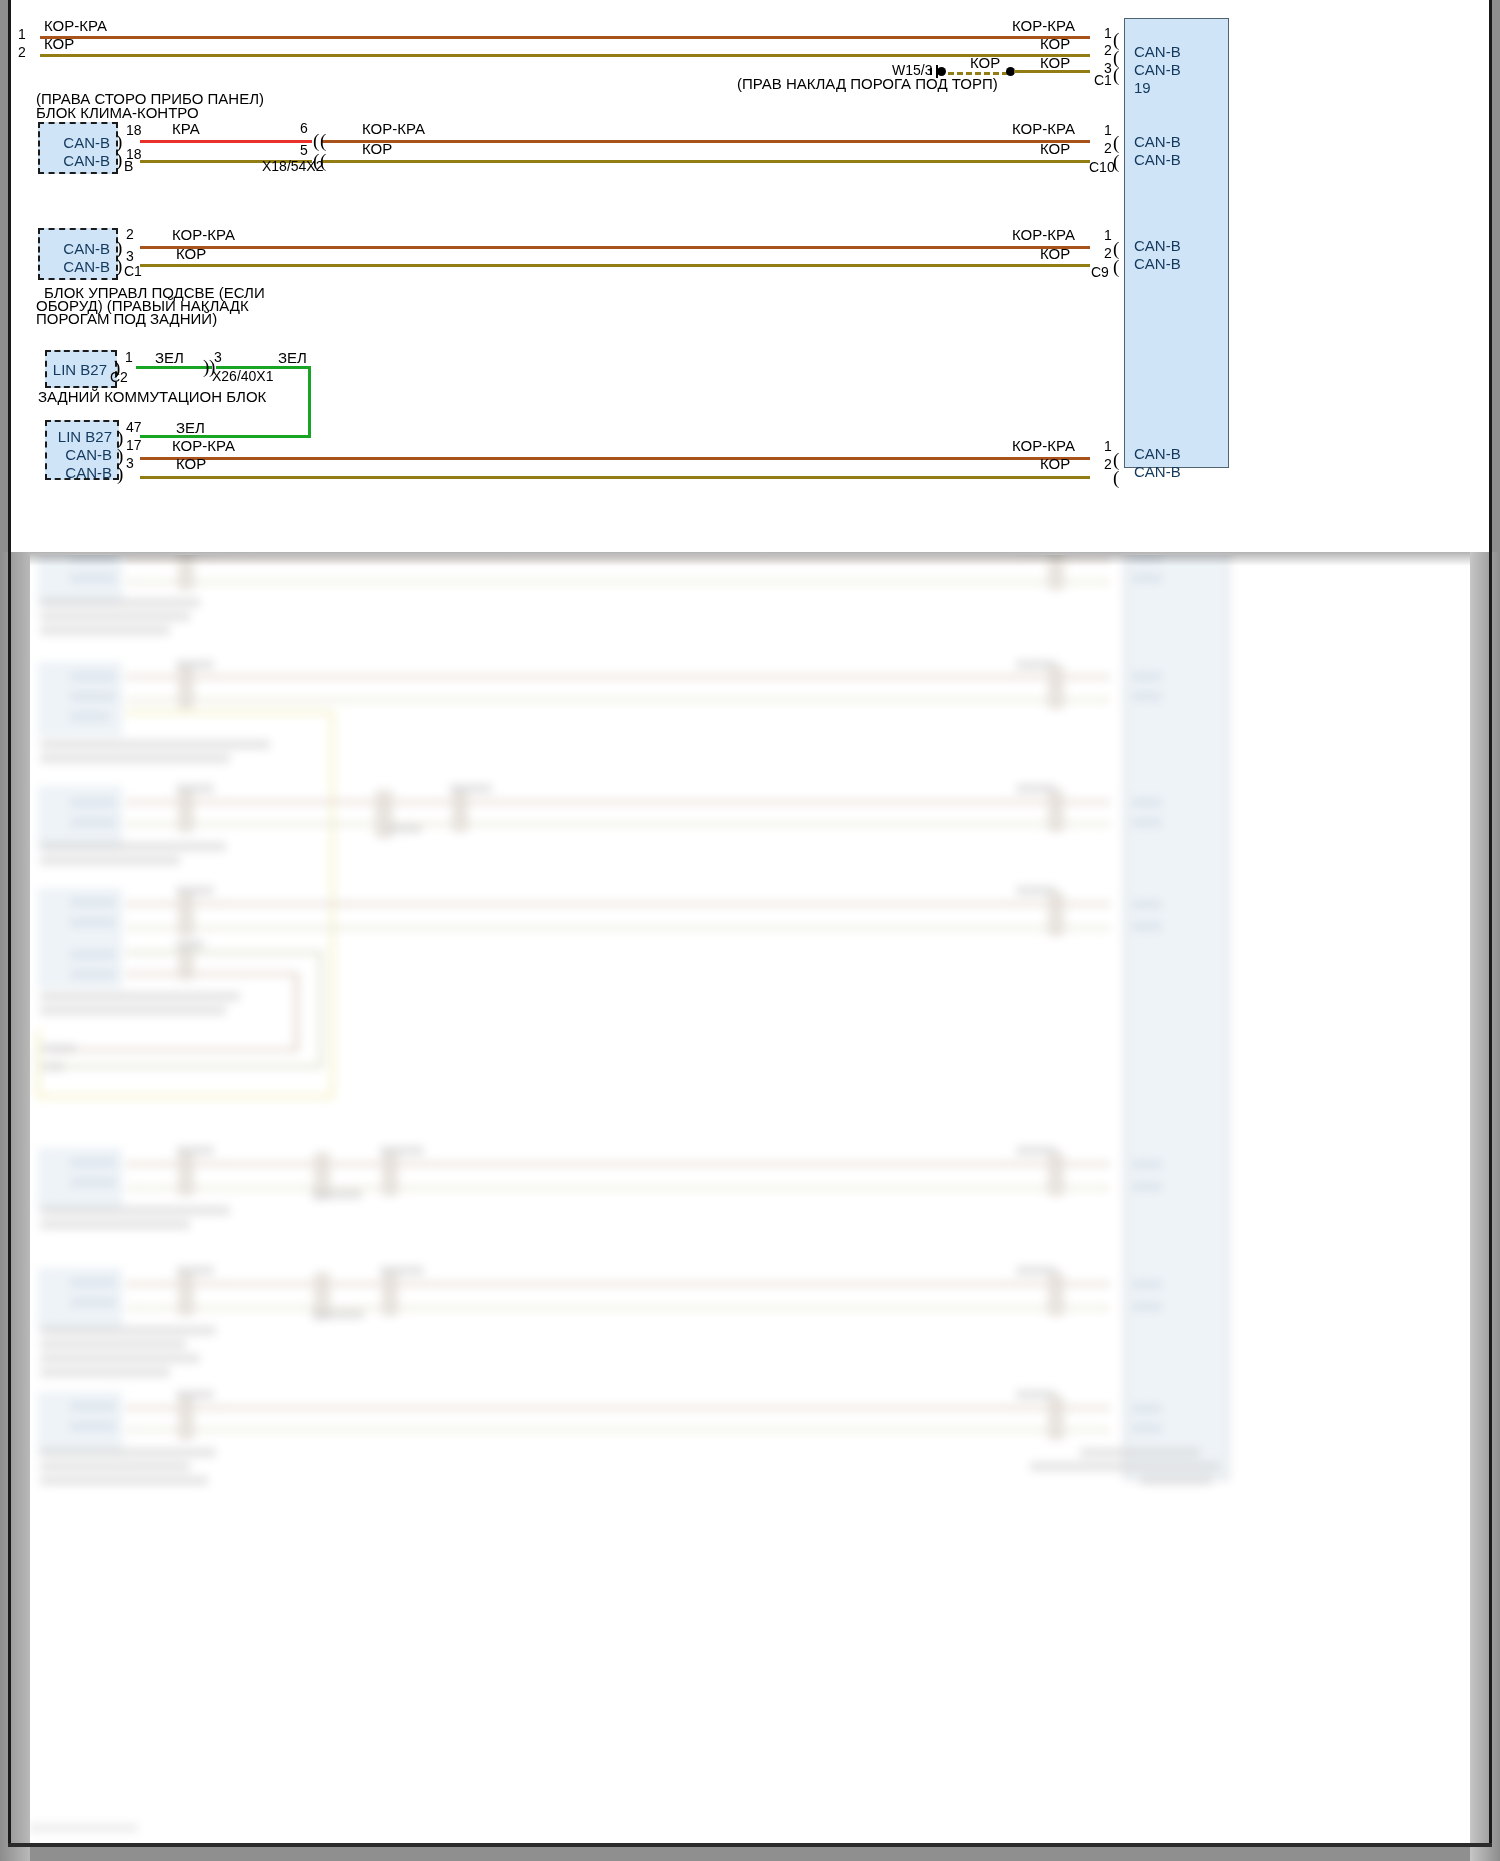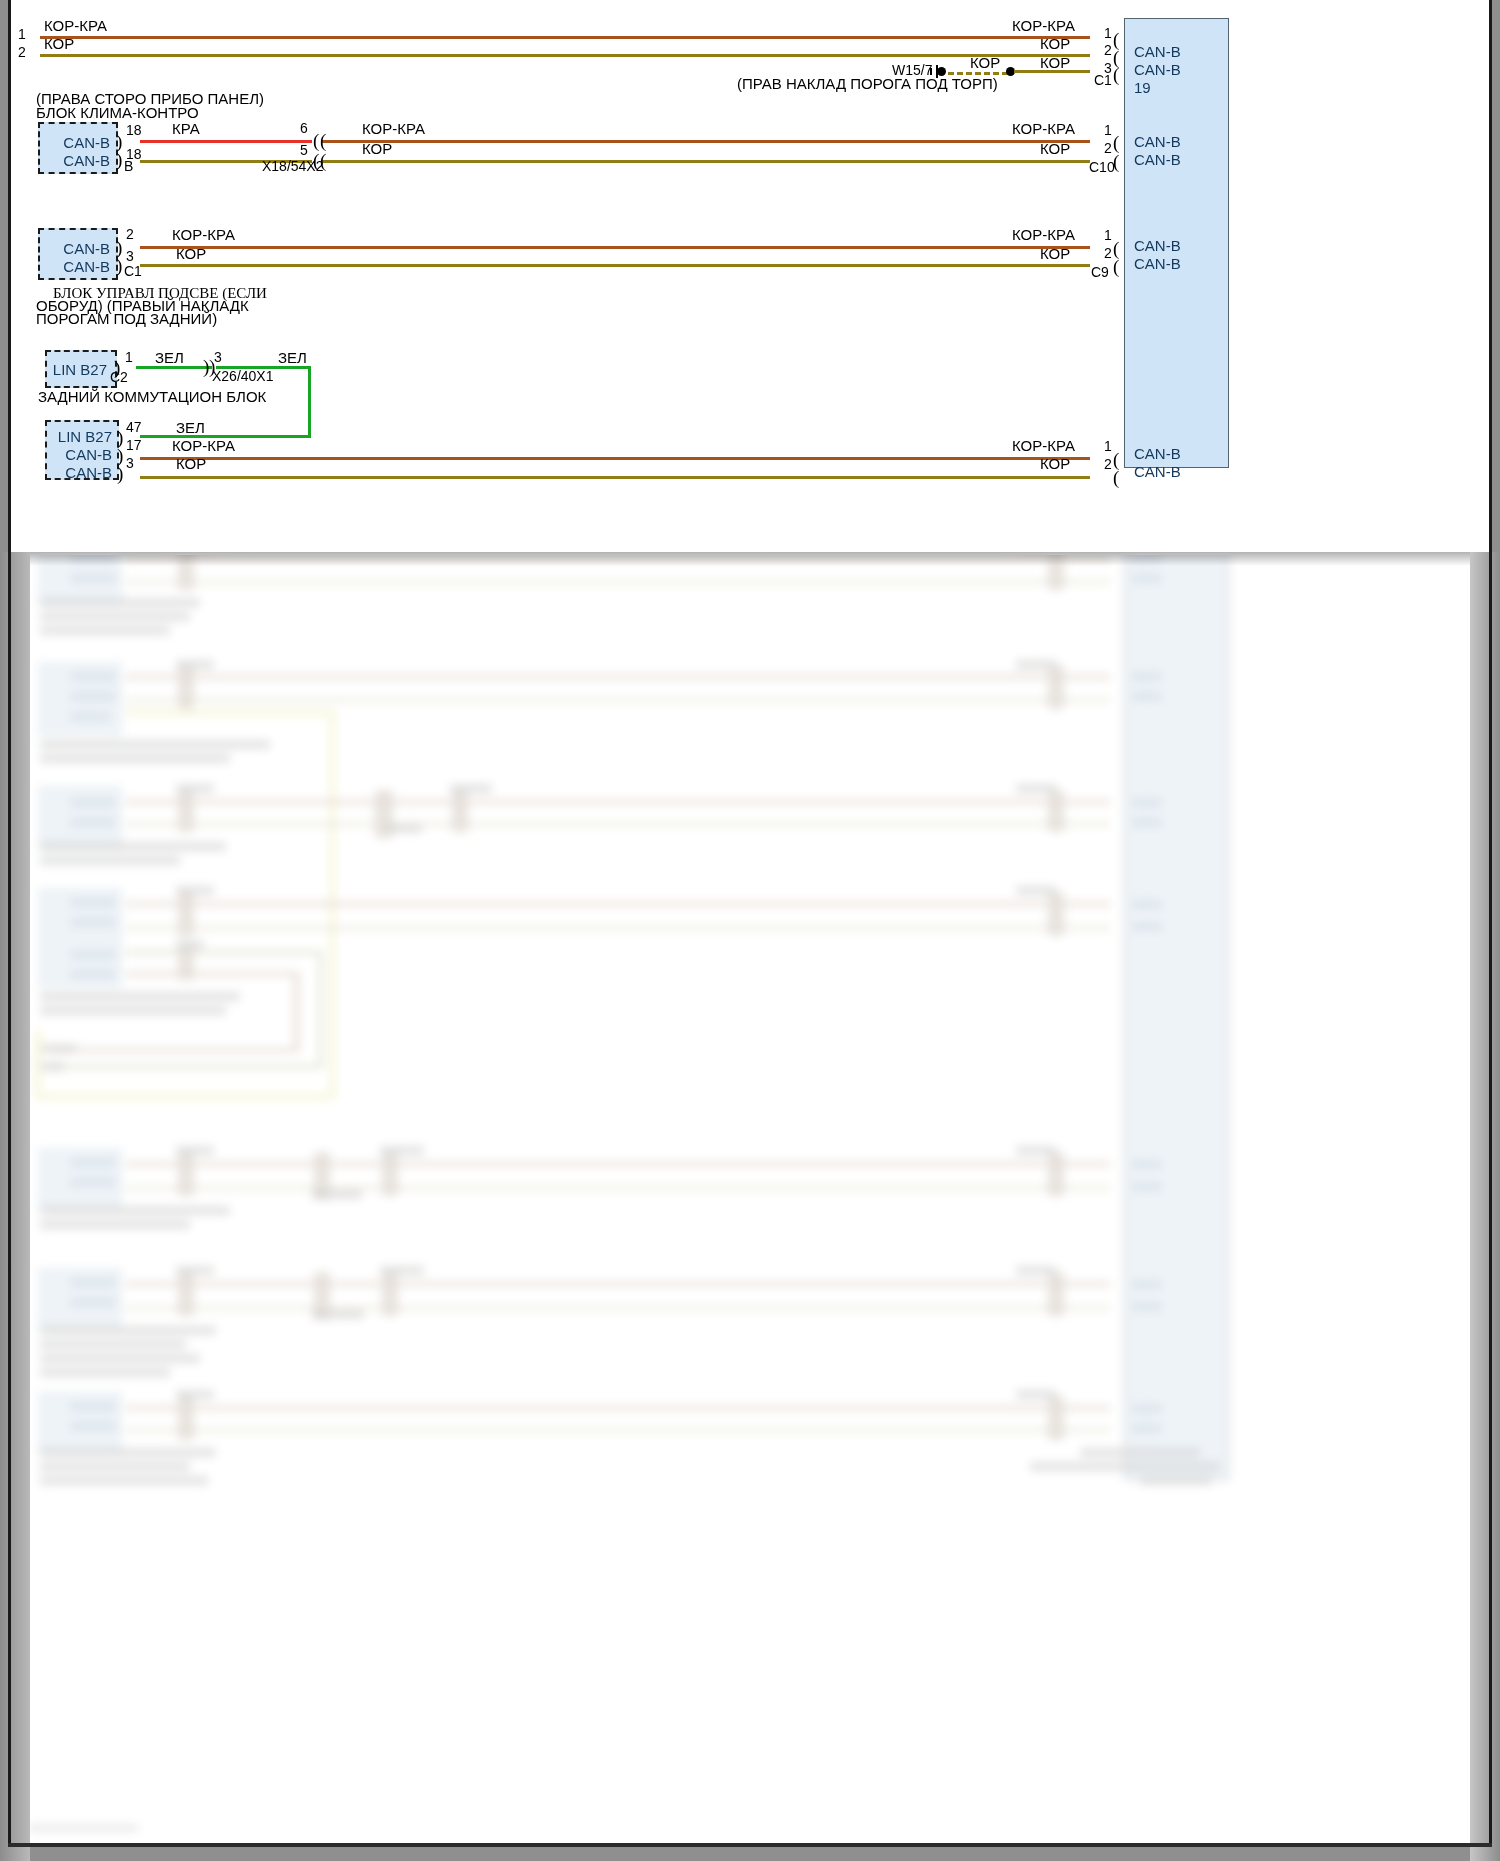--- a/index.html
+++ b/index.html
@@ -83,21 +83,21 @@
       <div class="pin" style="left:18px;top:26px;">1</div>
       <div class="wire w-korkra" style="left:40px;top:36px;width:1050px;"></div>
 
       <div class="t" style="left:44px;top:35px;">КОР</div>
       <div class="pin" style="left:18px;top:44px;">2</div>
       <div class="wire w-kor" style="left:40px;top:54px;width:1050px;"></div>
 
       <div class="t" style="left:1012px;top:17px;">КОР-КРА</div>
       <div class="t" style="left:1040px;top:35px;">КОР</div>
 
-      <div class="t sm" style="left:892px;top:62px;">W15/7</div>
+      <div class="t sm" style="left:892px;top:62px;">W15/3</div>
       <div class="tinytick" style="left:930px;top:68px;"></div>
       <div class="tick" style="left:936px;top:65px;"></div>
       <div class="dot" style="left:937px;top:67px;"></div>
       <div class="dashwire" style="left:948px;top:72px;width:60px;"></div>
       <div class="t" style="left:970px;top:54px;">КОР</div>
       <div class="dot" style="left:1006px;top:67px;"></div>
       <div class="wire w-kor" style="left:1014px;top:70px;width:76px;"></div>
       <div class="t" style="left:1040px;top:54px;">КОР</div>
       <div class="t" style="left:737px;top:75px;">(ПРАВ НАКЛАД ПОРОГА ПОД ТОРП)</div>
 
@@ -175,21 +175,21 @@
       <div class="wire w-kor" style="left:140px;top:264px;width:950px;"></div>
 
       <div class="t" style="left:1012px;top:226px;">КОР-КРА</div>
       <div class="t" style="left:1040px;top:245px;">КОР</div>
       <div class="pin" style="left:1104px;top:227px;">1</div>
       <div class="pin" style="left:1104px;top:245px;">2</div>
       <div class="arc" style="left:1113px;top:239px;">(</div>
       <div class="arc" style="left:1113px;top:257px;">(</div>
       <div class="t sm" style="left:1091px;top:264px;">C9</div>
 
-      <div class="t" style="left:53px;top:284px;font-family:Liberation Serif, serif;">БЛОК УПРАВЛ ПОДСВЕ (ЕСЛИ</div>
+      <div class="t" style="left:44px;top:284px;">БЛОК УПРАВЛ ПОДСВЕ (ЕСЛИ</div>
       <div class="t" style="left:36px;top:297px;">ОБОРУД) (ПРАВЫЙ НАКЛАДК</div>
       <div class="t" style="left:36px;top:310px;">ПОРОГАМ ПОД ЗАДНИЙ)</div>
 
       <div class="module" style="left:45px;top:350px;width:72px;height:38px;">
         <div class="mlabel" style="top:9px;right:8px;">LIN B27</div>
       </div>
       <div class="arc" style="left:114px;top:358px;">)</div>
       <div class="pin" style="left:125px;top:349px;">1</div>
       <div class="t sm" style="left:110px;top:369px;">C2</div>
 

